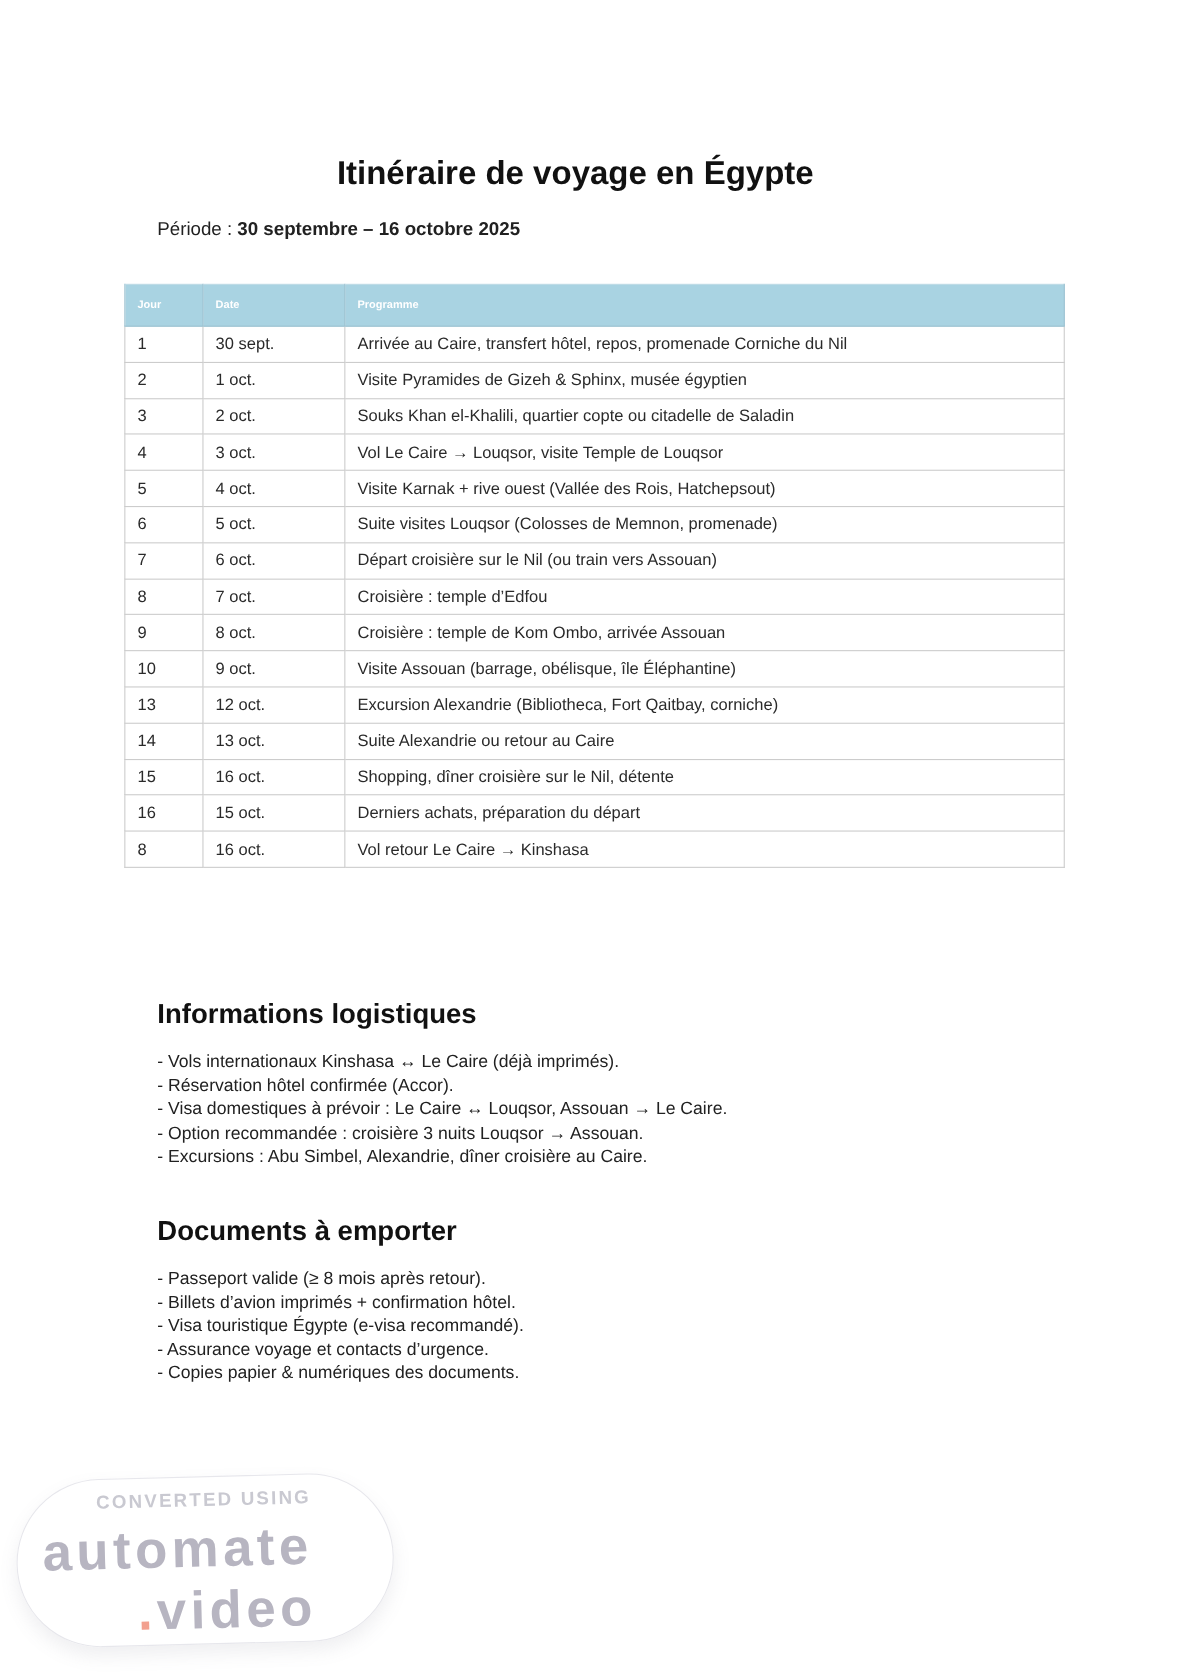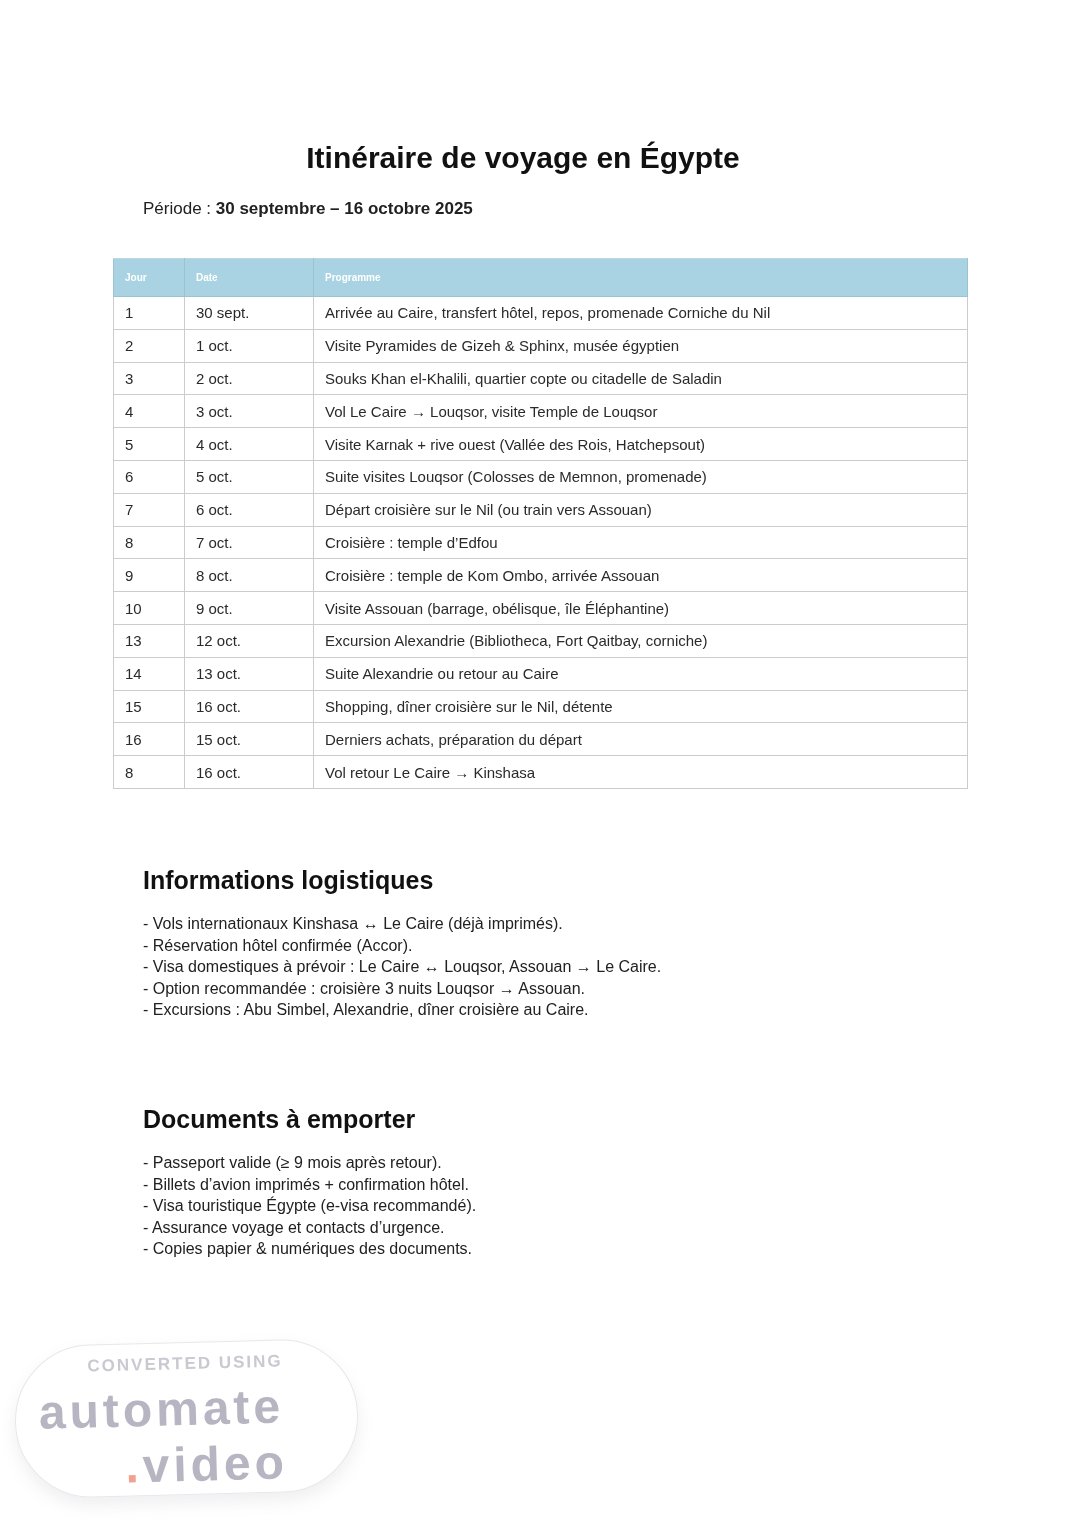--- a/index.html
+++ b/index.html
@@ -64,21 +64,21 @@
     border:1px solid var(--table-border);
     height:32.8px;
     padding:0 6px 0 11px;
     color:#2a2a2a;
     vertical-align:middle;
     white-space:nowrap;
     overflow:hidden;
   }
 
   .section{position:absolute;left:143px;width:820px;}
-  .section-logistics{top:863px;}
+  .section-logistics{top:905px;}
   .section-documents{top:1102px;}
   .section h2{
     margin:0;
     font-size:25px;
     line-height:34px;
     font-weight:700;
     color:#111111;
   }
   .bullets{margin-top:16px;font-size:16px;}
   .bullet-line{line-height:21.5px;}
@@ -230,21 +230,21 @@
         <div class="bullet-line">- Réservation hôtel confirmée (Accor).</div>
         <div class="bullet-line">- Visa domestiques à prévoir : Le Caire ↔ Louqsor, Assouan → Le Caire.</div>
         <div class="bullet-line">- Option recommandée : croisière 3 nuits Louqsor → Assouan.</div>
         <div class="bullet-line">- Excursions : Abu Simbel, Alexandrie, dîner croisière au Caire.</div>
       </div>
   </div>
 
   <div class="section section-documents">
     <h2>Documents à emporter</h2>
     <div class="bullets">
-        <div class="bullet-line">- Passeport valide (≥ 9 mois après retour).</div>
+        <div class="bullet-line">- Passeport valide (≥ 8 mois après retour).</div>
         <div class="bullet-line">- Billets d’avion imprimés + confirmation hôtel.</div>
         <div class="bullet-line">- Visa touristique Égypte (e-visa recommandé).</div>
         <div class="bullet-line">- Assurance voyage et contacts d’urgence.</div>
         <div class="bullet-line">- Copies papier &amp; numériques des documents.</div>
       </div>
   </div>
 
   <div class="watermark">
     <div class="wm-top">CONVERTED USING</div>
     <div class="wm-brand">automate</div>

